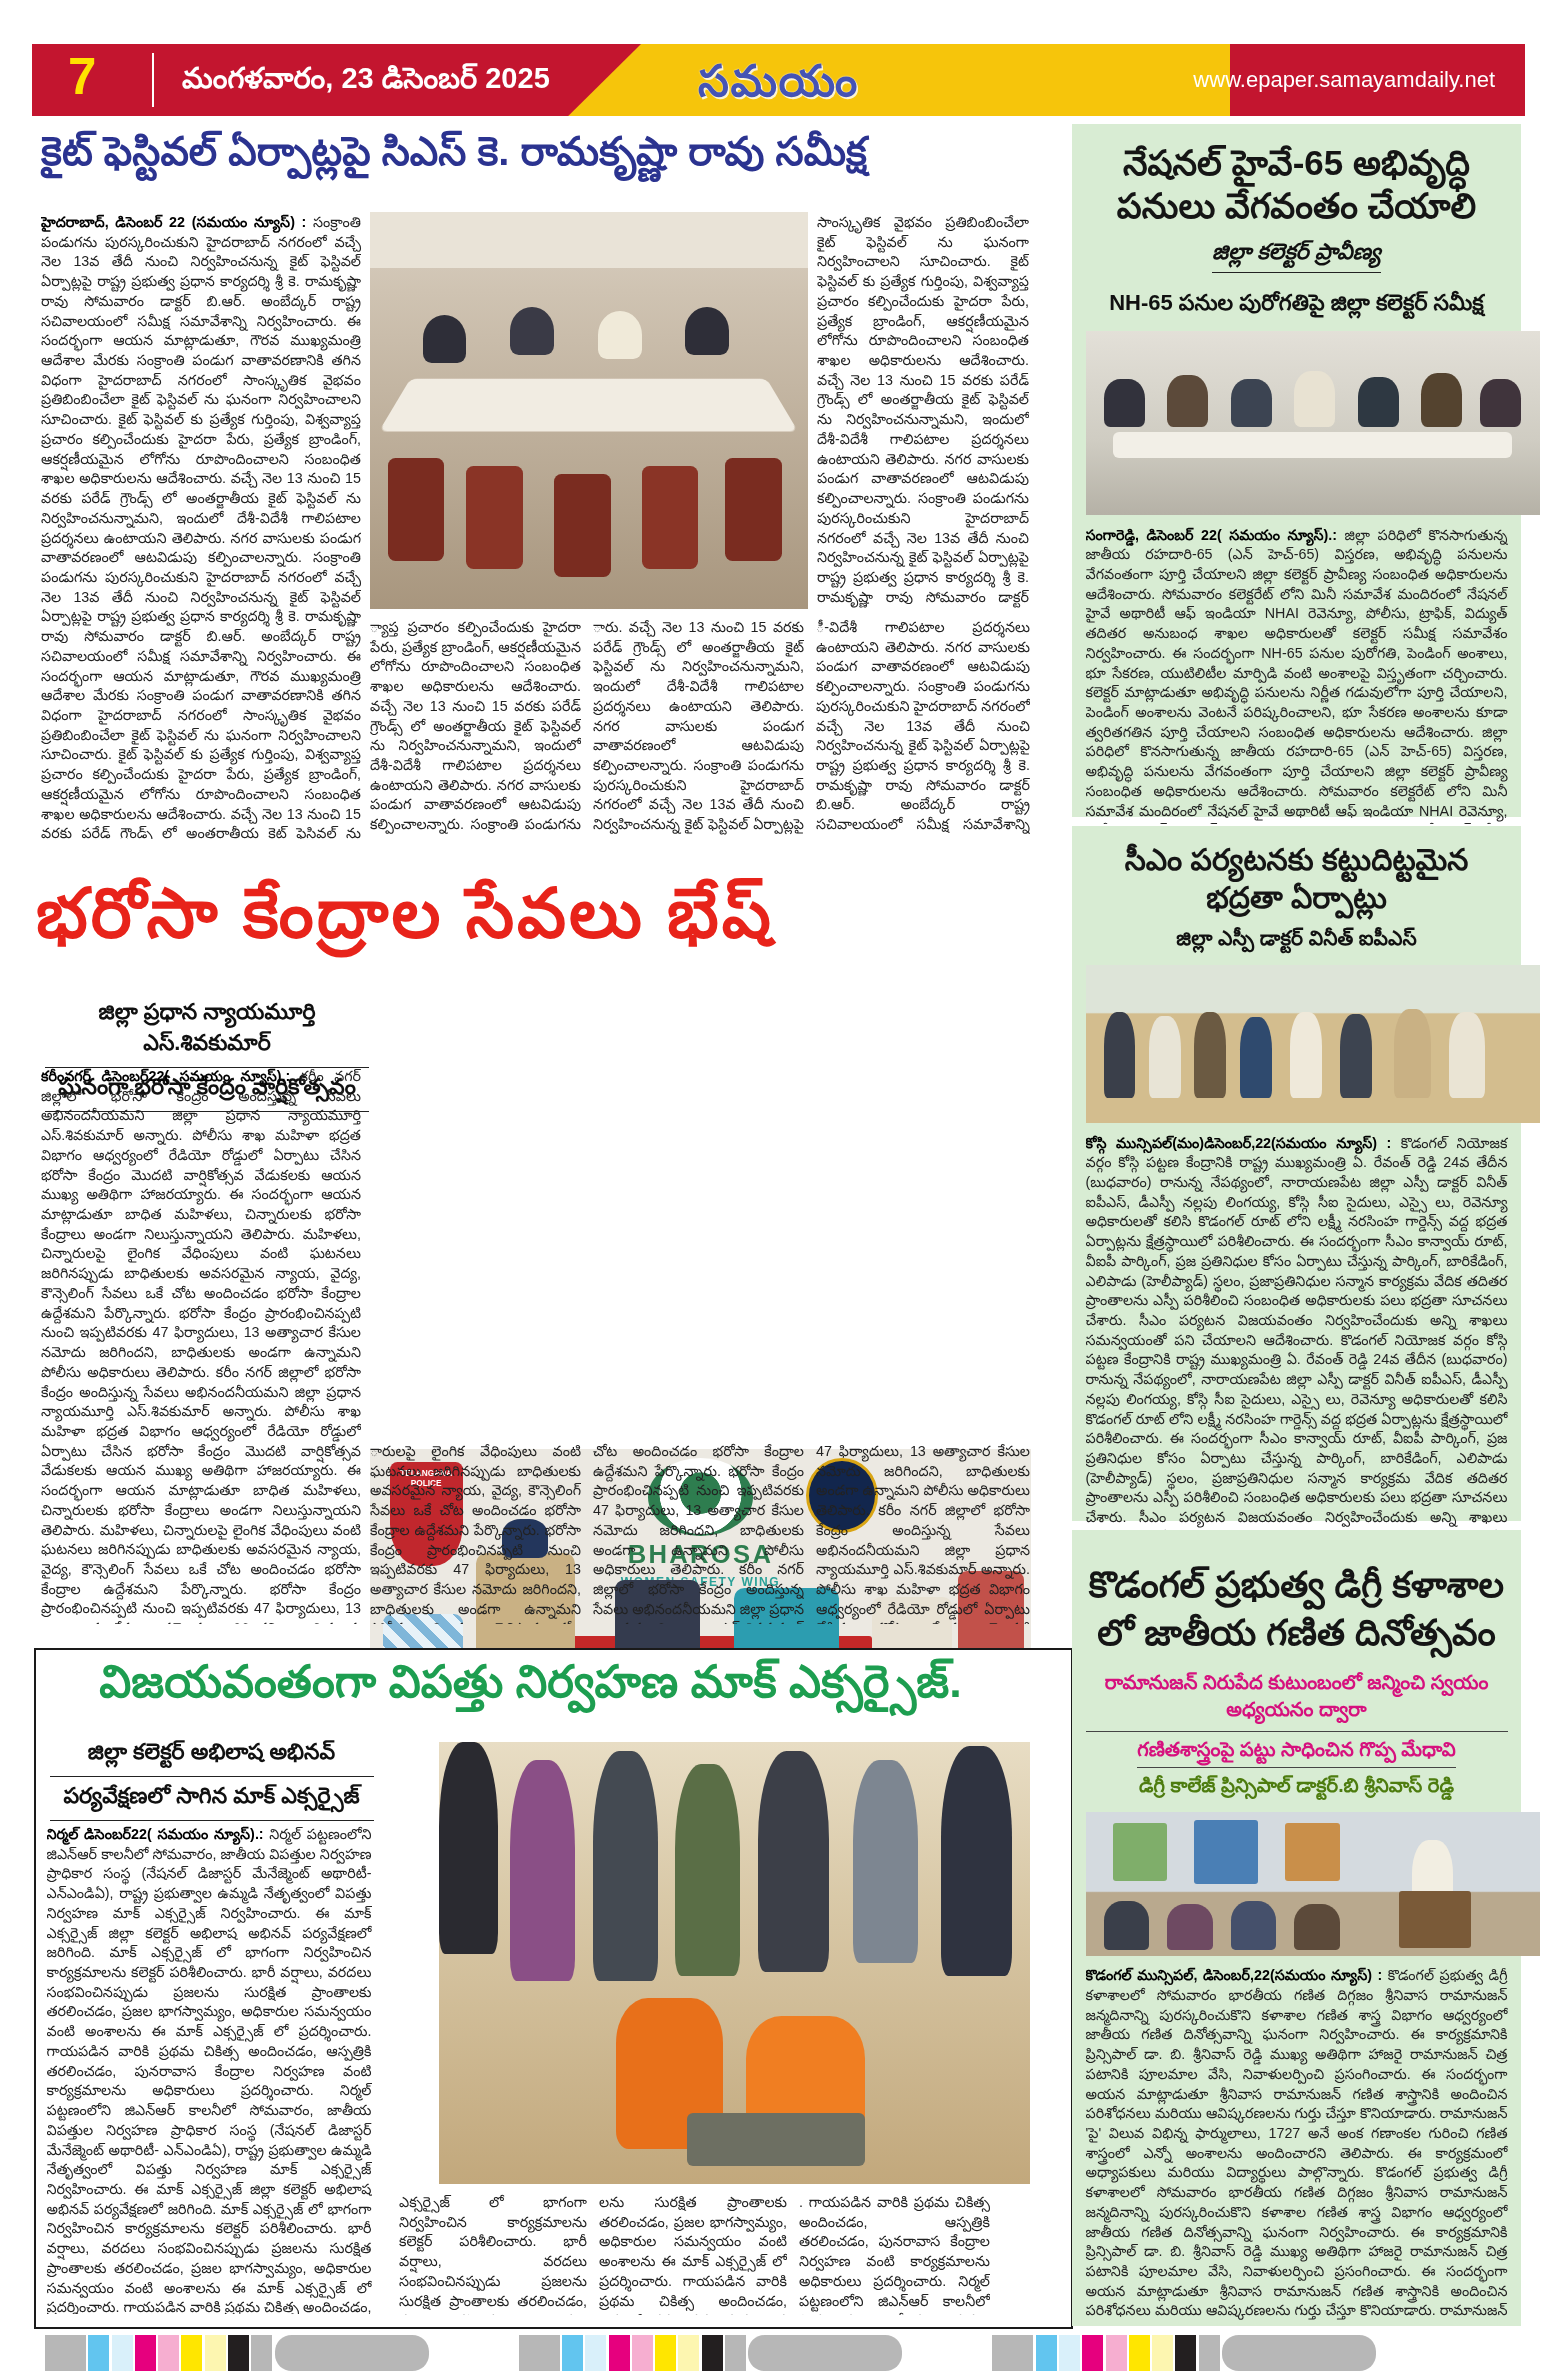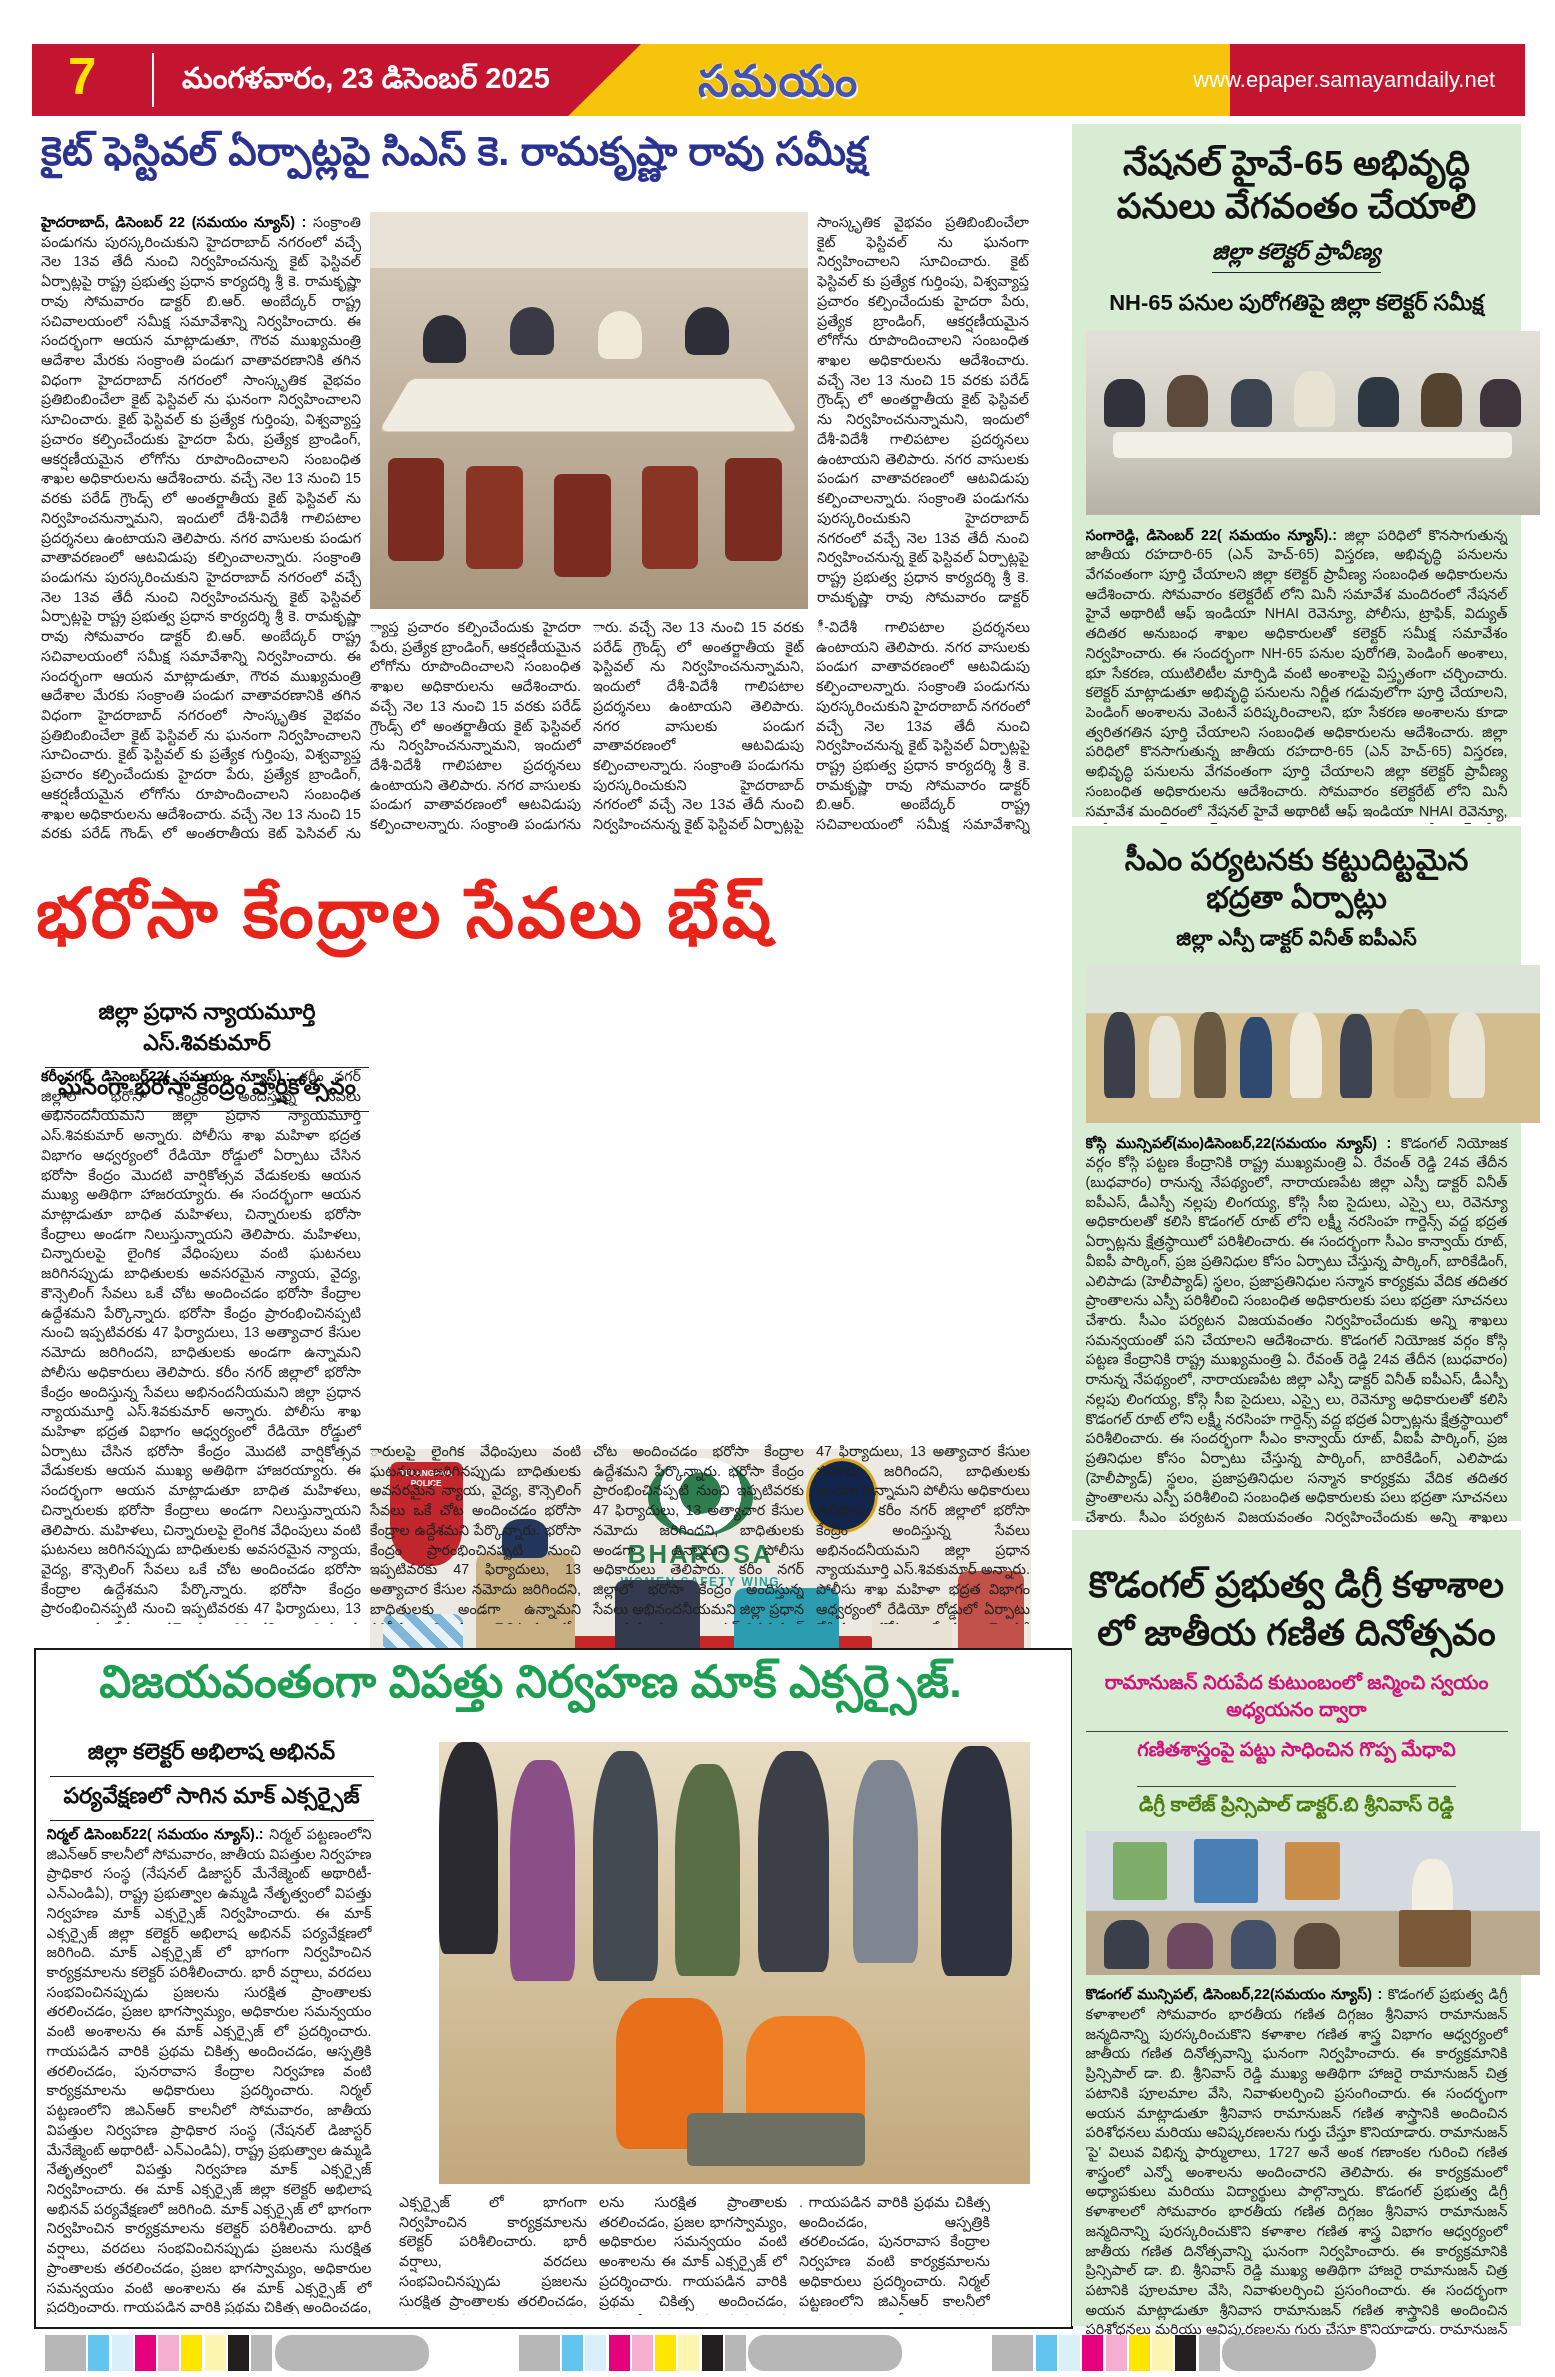--- a/index.html
+++ b/index.html
@@ -176,21 +176,21 @@
       <div class="ph-shape" style="left:68%;top:28%;width:8%;height:56%;background:#c9b184;border-radius:40% 40% 10% 10%;"></div>
       <div class="ph-shape" style="left:80%;top:30%;width:8%;height:54%;background:#eae4d4;border-radius:40% 40% 10% 10%;"></div>
     </div>
     <p class="bodytext" style="height:421px;margin:10.5px 0 0 0;"><b>కోస్గి మున్సిపల్(మం)డిసెంబర్,22(సమయం న్యూస్) : </b><span>కొడంగల్ నియోజక వర్గం కోస్గి పట్టణ కేంద్రానికి రాష్ట్ర ముఖ్యమంత్రి ఏ. రేవంత్ రెడ్డి 24వ తేదీన (బుధవారం) రానున్న నేపథ్యంలో, నారాయణపేట జిల్లా ఎస్పీ డాక్టర్ వినీత్ ఐపీఎస్, డీఎస్పీ నల్లపు లింగయ్య, కోస్గి సీఐ సైదులు, ఎస్సై లు, రెవెన్యూ అధికారులతో కలిసి కొడంగల్ రూట్ లోని లక్ష్మీ నరసింహ గార్డెన్స్ వద్ద భద్రత ఏర్పాట్లను క్షేత్రస్థాయిలో పరిశీలించారు. ఈ సందర్భంగా సీఎం కాన్వాయ్ రూట్, వీఐపీ పార్కింగ్, ప్రజ ప్రతినిధుల కోసం ఏర్పాటు చేస్తున్న పార్కింగ్, బారికేడింగ్, ఎలిపాడు (హెలీప్యాడ్) స్థలం, ప్రజాప్రతినిధుల సన్మాన కార్యక్రమ వేదిక తదితర ప్రాంతాలను ఎస్పీ పరిశీలించి సంబంధిత అధికారులకు పలు భద్రతా సూచనలు చేశారు. సీఎం పర్యటన విజయవంతం నిర్వహించేందుకు అన్ని శాఖలు సమన్వయంతో పని చేయాలని ఆదేశించారు. కొడంగల్ నియోజక వర్గం కోస్గి పట్టణ కేంద్రానికి రాష్ట్ర ముఖ్యమంత్రి ఏ. రేవంత్ రెడ్డి 24వ తేదీన (బుధవారం) రానున్న నేపథ్యంలో, నారాయణపేట జిల్లా ఎస్పీ డాక్టర్ వినీత్ ఐపీఎస్, డీఎస్పీ నల్లపు లింగయ్య, కోస్గి సీఐ సైదులు, ఎస్సై లు, రెవెన్యూ అధికారులతో కలిసి కొడంగల్ రూట్ లోని లక్ష్మీ నరసింహ గార్డెన్స్ వద్ద భద్రత ఏర్పాట్లను క్షేత్రస్థాయిలో పరిశీలించారు. ఈ సందర్భంగా సీఎం కాన్వాయ్ రూట్, వీఐపీ పార్కింగ్, ప్రజ ప్రతినిధుల కోసం ఏర్పాటు చేస్తున్న పార్కింగ్, బారికేడింగ్, ఎలిపాడు (హెలీప్యాడ్) స్థలం, ప్రజాప్రతినిధుల సన్మాన కార్యక్రమ వేదిక తదితర ప్రాంతాలను ఎస్పీ పరిశీలించి సంబంధిత అధికారులకు పలు భద్రతా సూచనలు చేశారు. సీఎం పర్యటన విజయవంతం నిర్వహించేందుకు అన్ని శాఖలు సమన్వయంతో పని చేయాలని ఆదేశించారు. కొడంగల్ నియోజక వర్గం కోస్గి పట్టణ కేంద్రానికి రాష్ట్ర ముఖ్యమంత్రి ఏ. రేవంత్ రెడ్డి 24వ తేదీన (బుధవారం) రానున్న నేపథ్యంలో, నారాయణపేట జిల్లా ఎస్పీ డాక్టర్ వినీత్ ఐపీఎస్, డీఎస్పీ నల్లపు లింగయ్య, కోస్గి సీఐ సైదులు, ఎస్సై లు, రెవెన్యూ అధికారులతో కలిసి కొడంగల్ రూట్ లోని లక్ష్మీ నరసింహ గార్డెన్స్ వద్ద భద్రత ఏర్పాట్లను క్షేత్రస్థాయిలో పరిశీలించారు. ఈ సందర్భంగా సీఎం కాన్వాయ్ రూట్, వీఐపీ పార్కింగ్, ప్రజ ప్రతినిధుల కోసం ఏర్పాటు చేస్తున్న పార్కింగ్, బారికేడింగ్, ఎలిపాడు (హెలీప్యాడ్) స్థలం, ప్రజాప్రతినిధుల సన్మాన కార్యక్రమ వేదిక తదితర ప్రాంతాలను ఎస్పీ పరిశీలించి సంబంధిత అధికారులకు పలు భద్రతా సూచనలు చేశారు. సీఎం పర్యటన విజయవంతం నిర్వహించేందుకు అన్ని శాఖలు సమన్వయంతో పని చేయాలని ఆదేశించారు. కొడంగల్ నియోజక వర్గం కోస్గి పట్టణ కేంద్రానికి రాష్ట్ర ముఖ్యమంత్రి ఏ. రేవంత్ రెడ్డి 24వ తేదీన (బుధవారం) రానున్న నేపథ్యంలో, నారాయణపేట జిల్లా ఎస్పీ డాక్టర్ వినీత్ ఐపీఎస్, డీఎస్పీ నల్లపు లింగయ్య, కోస్గి సీఐ సైదులు, ఎస్సై లు, రెవెన్యూ అధికారులతో కలిసి కొడంగల్ రూట్ లోని లక్ష్మీ నరసింహ గార్డెన్స్ వద్ద భద్రత ఏర్పాట్లను క్షేత్రస్థాయిలో పరిశీలించారు. ఈ సందర్భంగా సీఎం కాన్వాయ్ రూట్, వీఐపీ పార్కింగ్, ప్రజ ప్రతినిధుల కోసం ఏర్పాటు చేస్తున్న పార్కింగ్, బారికేడింగ్, ఎలిపాడు (హెలీప్యాడ్) స్థలం, ప్రజాప్రతినిధుల సన్మాన కార్యక్రమ వేదిక తదితర ప్రాంతాలను ఎస్పీ పరిశీలించి సంబంధిత అధికారులకు పలు భద్రతా సూచనలు చేశారు. సీఎం పర్యటన విజయవంతం నిర్వహించేందుకు అన్ని శాఖలు సమన్వయంతో పని చేయాలని ఆదేశించారు. కొడంగల్ నియోజక వర్గం కోస్గి పట్టణ కేంద్రానికి రాష్ట్ర ముఖ్యమంత్రి ఏ. రేవంత్ రెడ్డి 24వ తేదీన (బుధవారం) రానున్న నేపథ్యంలో, నారాయణపేట జిల్లా ఎస్పీ డాక్టర్ వినీత్ ఐపీఎస్, డీఎస్పీ నల్లపు లింగయ్య, కోస్గి సీఐ సైదులు, ఎస్సై లు, రెవెన్యూ అధికారులతో కలిసి కొడంగల్ రూట్ లోని లక్ష్మీ నరసింహ గార్డెన్స్ వద్ద భద్రత ఏర్పాట్లను క్షేత్రస్థాయిలో పరిశీలించారు. ఈ సందర్భంగా సీఎం కాన్వాయ్ రూట్, వీఐపీ పార్కింగ్, ప్రజ ప్రతినిధుల కోసం ఏర్పాటు చేస్తున్న పార్కింగ్, బారికేడింగ్, ఎలిపాడు (హెలీప్యాడ్) స్థలం, ప్రజాప్రతినిధుల సన్మాన కార్యక్రమ వేదిక తదితర ప్రాంతాలను ఎస్పీ పరిశీలించి సంబంధిత అధికారులకు పలు భద్రతా సూచనలు చేశారు. సీఎం పర్యటన విజయవంతం నిర్వహించేందుకు అన్ని శాఖలు సమన్వయంతో పని చేయాలని ఆదేశించారు. కొడంగల్ నియోజక వర్గం కోస్గి పట్టణ కేంద్రానికి రాష్ట్ర ముఖ్యమంత్రి ఏ. రేవంత్ రెడ్డి 24వ తేదీన (బుధవారం) రానున్న నేపథ్యంలో, నారాయణపేట జిల్లా ఎస్పీ డాక్టర్ వినీత్ ఐపీఎస్, డీఎస్పీ నల్లపు లింగయ్య, కోస్గి సీఐ సైదులు, ఎస్సై లు, రెవెన్యూ అధికారులతో కలిసి కొడంగల్ రూట్ లోని లక్ష్మీ నరసింహ గార్డెన్స్ వద్ద భద్రత ఏర్పాట్లను క్షేత్రస్థాయిలో పరిశీలించారు. ఈ సందర్భంగా సీఎం కాన్వాయ్ రూట్, వీఐపీ పార్కింగ్, ప్రజ ప్రతినిధుల కోసం ఏర్పాటు చేస్తున్న పార్కింగ్, బారికేడింగ్, ఎలిపాడు (హెలీప్యాడ్) స్థలం, ప్రజాప్రతినిధుల సన్మాన కార్యక్రమ వేదిక తదితర ప్రాంతాలను ఎస్పీ పరిశీలించి సంబంధిత అధికారులకు పలు భద్రతా సూచనలు చేశారు. సీఎం పర్యటన విజయవంతం నిర్వహించేందుకు అన్ని శాఖలు సమన్వయంతో పని చేయాలని ఆదేశించారు. కొడంగల్ నియోజక వర్గం కోస్గి పట్టణ కేంద్రానికి రాష్ట్ర ముఖ్యమంత్రి ఏ. రేవంత్ రెడ్డి 24వ తేదీన (బుధవారం) రానున్న నేపథ్యంలో, నారాయణపేట జిల్లా ఎస్పీ డాక్టర్ వినీత్ ఐపీఎస్, డీఎస్పీ నల్లపు లింగయ్య, కోస్గి సీఐ సైదులు, ఎస్సై లు, రెవెన్యూ అధికారులతో కలిసి కొడంగల్ రూట్ లోని లక్ష్మీ నరసింహ గార్డెన్స్ వద్ద భద్రత ఏర్పాట్లను క్షేత్రస్థాయిలో పరిశీలించారు. ఈ సందర్భంగా సీఎం కాన్వాయ్ రూట్, వీఐపీ పార్కింగ్, ప్రజ ప్రతినిధుల కోసం ఏర్పాటు చేస్తున్న పార్కింగ్, బారికేడింగ్, ఎలిపాడు (హెలీప్యాడ్) స్థలం, ప్రజాప్రతినిధుల సన్మాన కార్యక్రమ వేదిక తదితర ప్రాంతాలను ఎస్పీ పరిశీలించి సంబంధిత అధికారులకు పలు భద్రతా సూచనలు చేశారు. సీఎం పర్యటన విజయవంతం నిర్వహించేందుకు అన్ని శాఖలు సమన్వయంతో పని చేయాలని ఆదేశించారు. కొడంగల్ నియోజక వర్గం కోస్గి పట్టణ కేంద్రానికి రాష్ట్ర ముఖ్యమంత్రి ఏ. రేవంత్ రెడ్డి 24వ తేదీన (బుధవారం) రానున్న నేపథ్యంలో, నారాయణపేట జిల్లా ఎస్పీ డాక్టర్ వినీత్ ఐపీఎస్, డీఎస్పీ నల్లపు లింగయ్య, కోస్గి సీఐ సైదులు, ఎస్సై లు, రెవెన్యూ అధికారులతో కలిసి కొడంగల్ రూట్ లోని లక్ష్మీ నరసింహ గార్డెన్స్ వద్ద భద్రత ఏర్పాట్లను క్షేత్రస్థాయిలో పరిశీలించారు. ఈ సందర్భంగా సీఎం కాన్వాయ్ రూట్, వీఐపీ పార్కింగ్, ప్రజ ప్రతినిధుల కోసం ఏర్పాటు చేస్తున్న పార్కింగ్, బారికేడింగ్, ఎలిపాడు (హెలీప్యాడ్) స్థలం, ప్రజాప్రతినిధుల సన్మాన కార్యక్రమ వేదిక తదితర ప్రాంతాలను ఎస్పీ పరిశీలించి సంబంధిత అధికారులకు పలు భద్రతా సూచనలు చేశారు. సీఎం పర్యటన విజయవంతం నిర్వహించేందుకు అన్ని శాఖలు సమన్వయంతో పని చేయాలని ఆదేశించారు. కొడంగల్ నియోజక వర్గం కోస్గి పట్టణ కేంద్రానికి రాష్ట్ర ముఖ్యమంత్రి ఏ. రేవంత్ రెడ్డి 24వ తేదీన (బుధవారం) రానున్న నేపథ్యంలో, నారాయణపేట జిల్లా ఎస్పీ డాక్టర్ వినీత్ ఐపీఎస్, డీఎస్పీ నల్లపు లింగయ్య, కోస్గి సీఐ సైదులు, ఎస్సై లు, రెవెన్యూ అధికారులతో కలిసి కొడంగల్ రూట్ లోని లక్ష్మీ నరసింహ గార్డెన్స్ వద్ద భద్రత ఏర్పాట్లను క్షేత్రస్థాయిలో పరిశీలించారు. ఈ సందర్భంగా సీఎం కాన్వాయ్ రూట్, వీఐపీ పార్కింగ్, ప్రజ ప్రతినిధుల కోసం ఏర్పాటు చేస్తున్న పార్కింగ్, బారికేడింగ్, ఎలిపాడు (హెలీప్యాడ్) స్థలం, ప్రజాప్రతినిధుల సన్మాన కార్యక్రమ వేదిక తదితర ప్రాంతాలను ఎస్పీ పరిశీలించి సంబంధిత అధికారులకు పలు భద్రతా సూచనలు చేశారు. సీఎం పర్యటన విజయవంతం నిర్వహించేందుకు అన్ని శాఖలు సమన్వయంతో పని చేయాలని ఆదేశించారు. కొడంగల్ నియోజక వర్గం కోస్గి పట్టణ కేంద్రానికి రాష్ట్ర ముఖ్యమంత్రి ఏ. రేవంత్ రెడ్డి 24వ తేదీన (బుధవారం) రానున్న నేపథ్యంలో, నారాయణపేట జిల్లా ఎస్పీ డాక్టర్ వినీత్ ఐపీఎస్, డీఎస్పీ నల్లపు లింగయ్య, కోస్గి సీఐ సైదులు, ఎస్సై లు, రెవెన్యూ అధికారులతో కలిసి కొడంగల్ రూట్ లోని లక్ష్మీ నరసింహ గార్డెన్స్ వద్ద భద్రత ఏర్పాట్లను క్షేత్రస్థాయిలో పరిశీలించారు. ఈ సందర్భంగా సీఎం కాన్వాయ్ రూట్, వీఐపీ పార్కింగ్, ప్రజ ప్రతినిధుల కోసం ఏర్పాటు చేస్తున్న పార్కింగ్, బారికేడింగ్, ఎలిపాడు (హెలీప్యాడ్) స్థలం, ప్రజాప్రతినిధుల సన్మాన కార్యక్రమ వేదిక తదితర ప్రాంతాలను ఎస్పీ పరిశీలించి సంబంధిత అధికారులకు పలు భద్రతా సూచనలు చేశారు. సీఎం పర్యటన విజయవంతం నిర్వహించేందుకు అన్ని శాఖలు సమన్వయంతో పని చేయాలని ఆదేశించారు. కొడంగల్ నియోజక వర్గం కోస్గి పట్టణ కేంద్రానికి రాష్ట్ర ముఖ్యమంత్రి ఏ. రేవంత్ రెడ్డి 24వ తేదీన (బుధవారం) రానున్న నేపథ్యంలో, నారాయణపేట జిల్లా ఎస్పీ డాక్టర్ వినీత్ ఐపీఎస్, డీఎస్పీ నల్లపు లింగయ్య, కోస్గి సీఐ సైదులు, ఎస్సై లు, రెవెన్యూ అధికారులతో కలిసి కొడంగల్ రూట్ లోని లక్ష్మీ నరసింహ గార్డెన్స్ వద్ద భద్రత ఏర్పాట్లను క్షేత్రస్థాయిలో పరిశీలించారు. ఈ సందర్భంగా సీఎం కాన్వాయ్ రూట్, వీఐపీ పార్కింగ్, ప్రజ ప్రతినిధుల కోసం ఏర్పాటు చేస్తున్న పార్కింగ్, బారికేడింగ్, ఎలిపాడు (హెలీప్యాడ్) స్థలం, ప్రజాప్రతినిధుల సన్మాన కార్యక్రమ వేదిక తదితర ప్రాంతాలను ఎస్పీ పరిశీలించి సంబంధిత అధికారులకు పలు భద్రతా సూచనలు చేశారు. సీఎం పర్యటన విజయవంతం నిర్వహించేందుకు అన్ని శాఖలు సమన్వయంతో పని చేయాలని ఆదేశించారు.</span></p>
   </div>
 
   <div class="rail-section" style="top:1530px;height:796px;">
     <div class="rail-headline" style="font-size:36px;line-height:1.35;margin-top:20px;">కొడంగల్ ప్రభుత్వ డిగ్రీ కళాశాల లో జాతీయ గణిత దినోత్సవం</div>
     <div class="rail-kicker rule" style="font-size:19.6px;color:#d6117e;margin-top:13.5px;padding-bottom:6px;border-color:#444;">రామానుజన్ నిరుపేద కుటుంబంలో జన్మించి స్వయం అధ్యయనం ద్వారా</div>
     <div style="text-align:center;">
-      <span class="rail-kicker rule" style="font-size:19.6px;color:#d6117e;display:inline-block;padding:6px 0 21px 0;border-color:#444;">గణితశాస్త్రంపై పట్టు సాధించిన గొప్ప మేధావి</span>
+      <span class="rail-kicker rule" style="font-size:19.6px;color:#d6117e;display:inline-block;padding:6px 0 2px 0;border-color:#444;">గణితశాస్త్రంపై పట్టు సాధించిన గొప్ప మేధావి</span>
     </div>
     <div class="rail-kicker" style="font-size:19.6px;color:#4d7c0f;margin-top:6px;">డిగ్రీ కాలేజ్ ప్రిన్సిపాల్ డాక్టర్.బి శ్రీనివాస్ రెడ్డి</div>
     <div class="photo" style="width:454px;height:144px;margin-top:10.5px;background:linear-gradient(#d4dadf 0 55%,#b9a98e 56% 100%);">
       <div class="ph-shape" style="left:6%;top:8%;width:12%;height:40%;background:#7fae6a;border-radius:3px;"></div>
       <div class="ph-shape" style="left:24%;top:6%;width:14%;height:44%;background:#4a7fb5;border-radius:3px;"></div>
       <div class="ph-shape" style="left:44%;top:8%;width:12%;height:40%;background:#c98f4a;border-radius:3px;"></div>
       <div class="ph-shape" style="left:72%;top:20%;width:9%;height:58%;background:#f2eee2;border-radius:40% 40% 10% 10%;"></div>
       <div class="ph-shape" style="left:69%;top:55%;width:16%;height:40%;background:#7a5a38;border-radius:3px;"></div>
       <div class="ph-shape" style="left:4%;top:62%;width:10%;height:34%;background:#3a3f4a;border-radius:40% 40% 10% 10%;"></div>
       <div class="ph-shape" style="left:18%;top:64%;width:10%;height:32%;background:#6e4a62;border-radius:40% 40% 10% 10%;"></div>

